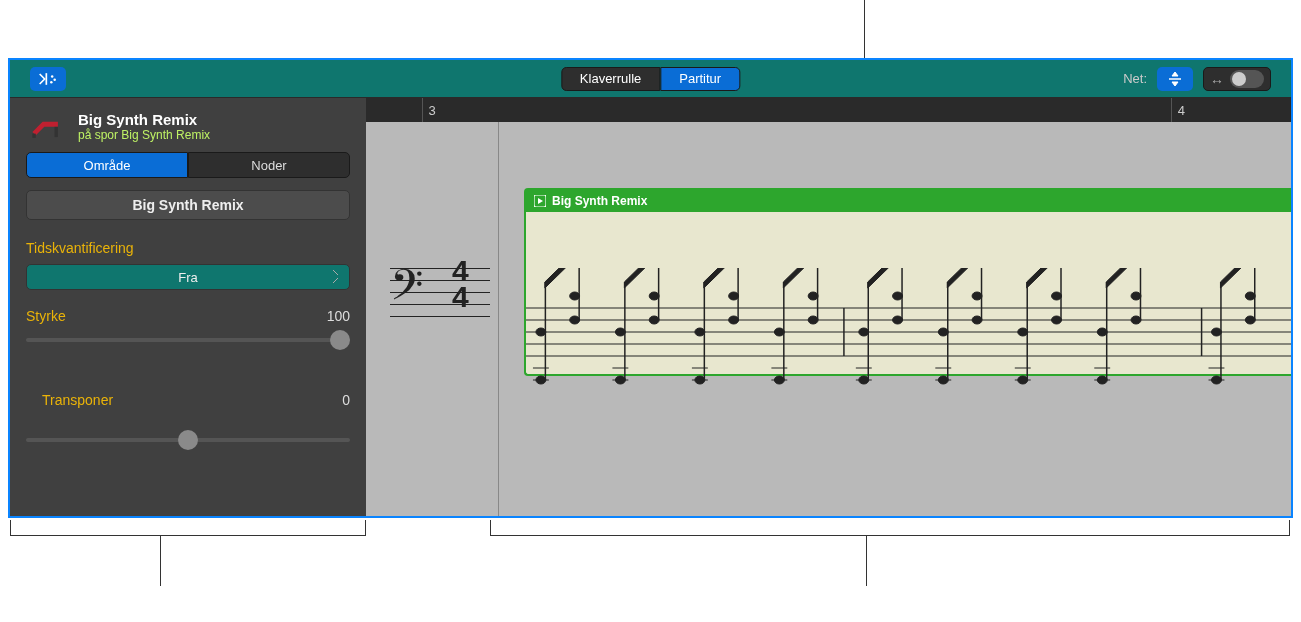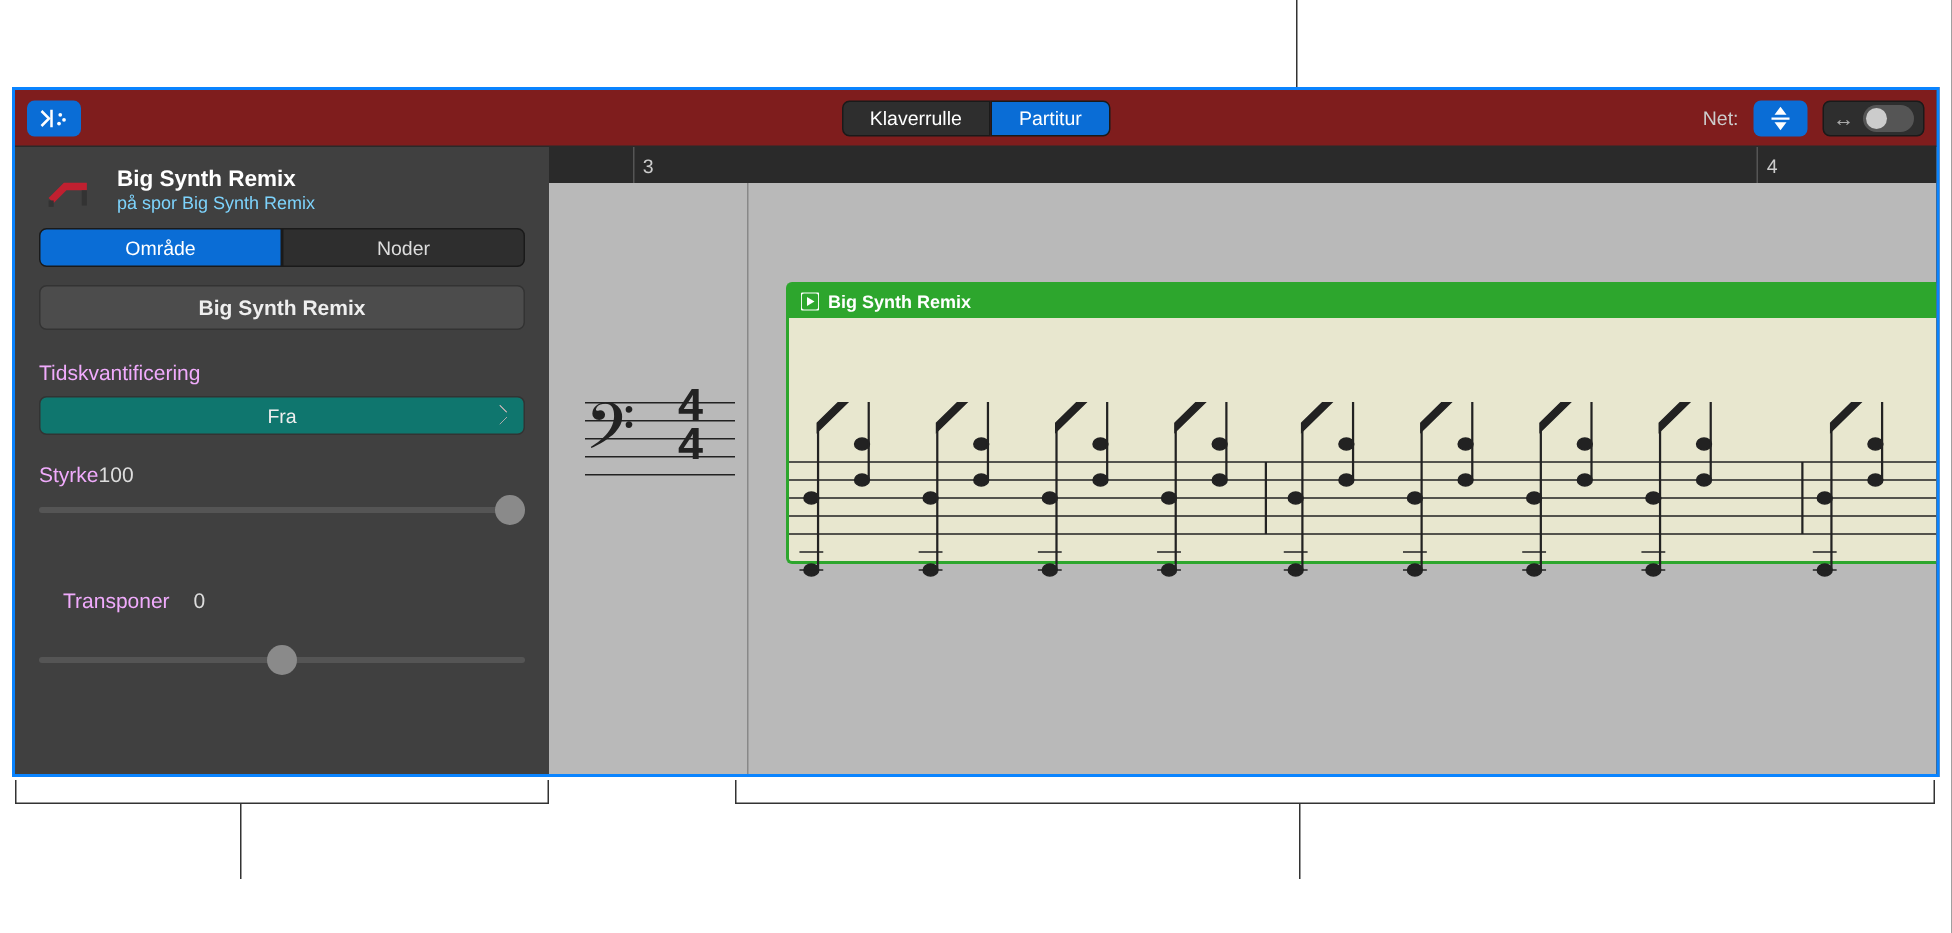--- a/index.html
+++ b/index.html
@@ -25,24 +25,24 @@
   width: 1285px;
   height: 460px;
   border: 2px solid #0a84ff;
   background: #404040;
   display: flex;
   flex-direction: column;
   overflow: hidden;
 }
 .toolbar {
   height: 38px;
-  background: #7f1d1d;
-  display: flex;
-  align-items: center;
-  padding: 0 8px;
+  background: #0f766e;
+  display: flex;
+  align-items: center;
+  padding: 0 20px;
   gap: 8px;
   border-bottom: 1px solid #2a2a2a;
 }
 .toolbar-left {
   display: flex;
   align-items: center;
   flex: 0 0 auto;
 }
 .playhead-btn {
   width: 36px;
@@ -170,21 +170,21 @@
 }
 .region-icon {
   width: 40px;
   height: 32px;
   display: flex;
   align-items: center;
   justify-content: center;
 }
 .region-icon svg { width: 34px; height: 28px; }
 .region-title { color: #fff; font-size: 15px; font-weight: 600; }
-.region-sub { color: #7dd3fc; font-size: 12px; }
+.region-sub { color: #bef264; font-size: 12px; }
 .tabs {
   display: flex;
   margin-bottom: 12px;
 }
 .tab {
   flex: 1;
   height: 26px;
   background: #2e2e2e;
   border: 1px solid #1a1a1a;
   color: #ddd;
@@ -204,26 +204,27 @@
   border-radius: 5px;
   color: #eee;
   font-size: 14px;
   font-weight: 600;
   display: flex;
   align-items: center;
   justify-content: center;
   margin-bottom: 20px;
 }
 .param-label {
-  color: #f0abfc;
+  color: #eab308;
   font-size: 14px;
   margin-bottom: 8px;
 }
 .param-row {
   display: flex;
+  justify-content: space-between;
   align-items: center;
   margin-bottom: 6px;
 }
 .param-value { color: #ddd; font-size: 14px; }
 .dropdown {
   height: 26px;
   background: #0f766e;
   border: 1px solid #333;
   border-radius: 5px;
   display: flex;

